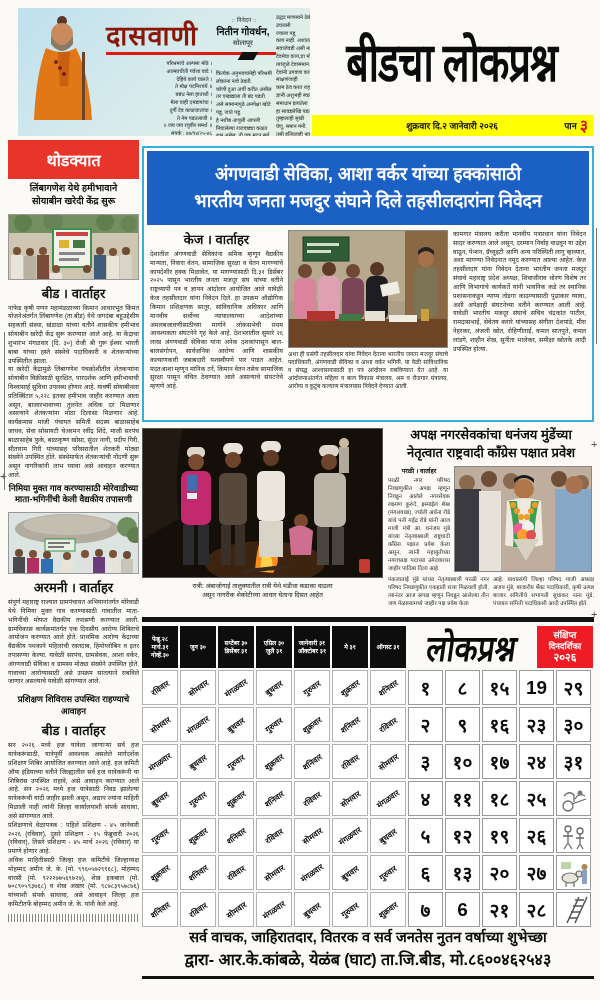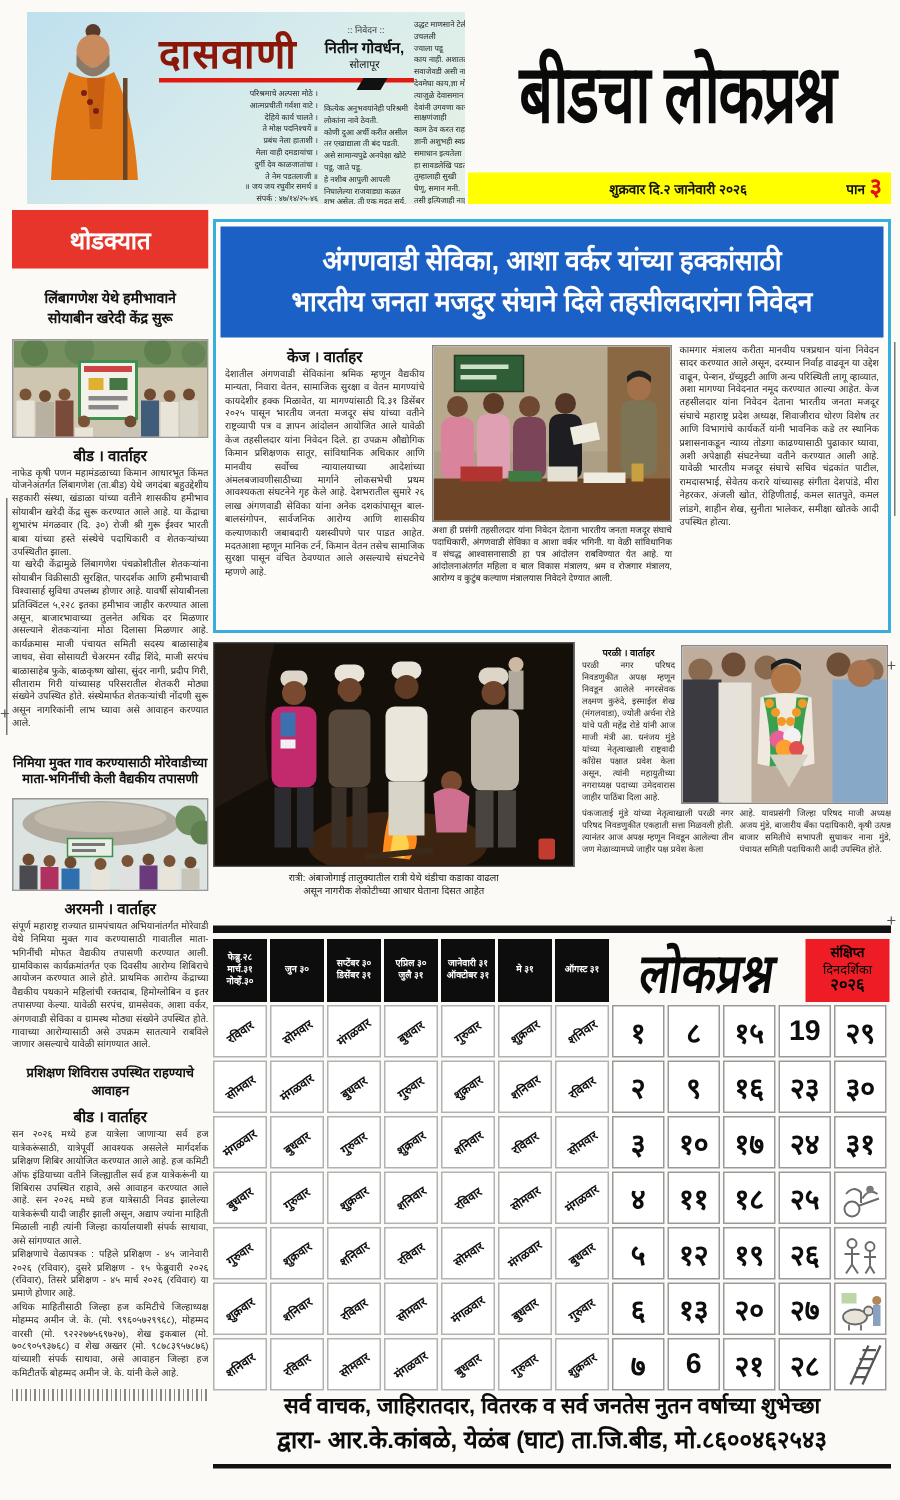--- a/index.html
+++ b/index.html
@@ -27,23 +27,23 @@
   .masthead-title { font-size:43px; font-weight:900; color:#0a0a0a; white-space:nowrap; transform:scaleX(.92) scaleY(1.25); letter-spacing:-1px; }
 
   .datebar { left:312px; top:115px; width:282px; height:21px; background:#ffff00; display:flex; align-items:center; }
   .datebar-date { flex:1; text-align:center; font-size:9px; font-weight:700; color:#111; padding-left:28px; }
   .datebar-page { font-size:9px; font-weight:700; color:#111; margin-right:3px; }
   .datebar-num { font-size:16px; font-weight:800; color:#e01212; margin-right:6px; line-height:1; }
 
   
   .leftcol { left:8px; top:140px; width:131px; height:834px; overflow:hidden; }
   .brief-header { height:39px; background:#e8352b; color:#fff; font-size:16px; font-weight:800; display:flex; align-items:center; justify-content:center; }
-  .subhead { font-size:9.5px; font-weight:800; text-align:center; line-height:1.35; margin-top:15px; color:#111; }
+  .subhead { font-size:9.5px; font-weight:800; text-align:center; line-height:1.35; margin-top:3px; color:#111; }
   .subhead.small { font-size:8.6px; }
-  .dateline { font-size:10px; font-weight:800; text-align:center; margin:4px 0 2px; color:#111; }
+  .dateline { font-size:13px; font-weight:800; text-align:center; margin:4px 0 2px; color:#111; }
   .bodytext { font-size:6.3px; line-height:1.4; text-align:justify; color:#262626; }
   .lphoto { margin-top:6px; border:1px solid #999; background:#ccc; overflow:hidden; }
   .endbar { height:8px; margin-top:5px; background:repeating-linear-gradient(90deg,#6a6a6a 0 1px,transparent 1px 3px); opacity:.8; }
 
   
   .main-article { left:142px; top:146px; width:452px; height:276px; border:2px solid #37aede; background:#fdfcf9; }
   .main-headline { margin:3px; height:74px; background:#1b60c4; color:#fff; display:flex; flex-direction:column; align-items:center; justify-content:center; text-align:center; }
   .main-headline div { font-size:17.5px; font-weight:800; line-height:1.55; transform:scaleY(1.05); }
   .main-body { display:flex; gap:5px; padding:2px 6px 4px; height:188px; overflow:hidden; }
   .mcol { flex:1; }
@@ -69,23 +69,23 @@
 
   
   .black-bar { left:142px; top:617px; width:452px; height:5px; background:#121212; }
 
   
   .calendar { left:142px; top:626px; width:452px; }
   #cal-months { display:grid; grid-template-columns:repeat(7,36px) 127px 56px; gap:2px; height:42px; }
   .month-box { background:#0d0d0d; color:#fff; font-size:6.1px; font-weight:700; display:flex; align-items:center; justify-content:center; text-align:center; line-height:1.35; }
   .cal-logo { display:flex; align-items:center; justify-content:center; }
   .cal-logo span { font-size:30px; font-weight:900; color:#0a0a0a; transform:skewX(-8deg) scaleY(1.2); white-space:nowrap; }
-  .cal-badge { background:#ee1c24; color:#000000; display:flex; flex-direction:column; align-items:center; justify-content:center; line-height:1.2; }
+  .cal-badge { background:#ee1c24; color:#ffffff; display:flex; flex-direction:column; align-items:center; justify-content:center; line-height:1.2; }
   .cal-badge .b1 { font-size:9px; font-weight:800; }
-  .cal-badge .b2 { font-size:8.5px; font-weight:400; }
+  .cal-badge .b2 { font-size:8.5px; font-weight:700; }
   .cal-badge .b3 { font-size:11px; font-weight:800; }
   .cal-row { display:grid; grid-template-columns:repeat(7,36px) repeat(5,35px); gap:2px; height:35px; margin-top:2px; }
   .day-cell { background:#fff; border:1px solid #b2b2b2; display:flex; align-items:center; justify-content:center; overflow:hidden; }
   .day-cell span { transform:rotate(-35deg); font-size:8px; font-weight:700; white-space:nowrap; color:#111; }
   .date-cell { background:#fff; border:1px solid #999; display:flex; align-items:center; justify-content:center; font-size:19px; font-weight:800; color:#0d0d0d; }
   .img-cell svg { width:30px; height:30px; }
 
   
   .colophon { left:142px; top:926px; width:452px; text-align:center; color:#0c0c0c; }
   .colophon .l1 { font-size:14.5px; font-weight:800; }
@@ -345,20 +345,24 @@
         <rect x="216" y="130" width="11" height="14" rx="2" fill="#c23b2e"></rect>
       </svg>
     </div>
     <div class="ccaption">
       <div>रात्री: अंबाजोगाई तालुक्यातील रात्री येथे थंडीचा कडाका वाढला</div>
       <div>असून नागरीक शेकोटीच्या आधार घेताना दिसत आहेत</div>
     </div>
   </div>
 
   <div class="abs article2">
+    <div class="a2-headline">
+      <div>अपक्ष नगरसेवकांचा धनंजय मुंडेंच्या</div>
+      <div>नेतृत्वात राष्ट्रवादी काँग्रेस पक्षात प्रवेश</div>
+    </div>
     <div class="a2-body">
       <div class="a2-left">
         <div class="dateline" style="margin-top:0;font-size:6.3px">परळी । वार्ताहर</div>
         <div class="bodytext">परळी नगर परिषद निवडणुकीत अपक्ष म्हणून निवडून आलेले नगरसेवक लक्ष्मण कुरुंदे, इस्माईल शेख (मंगलवाडा), ज्योती अर्चना रोडे यांचे पती महेंद्र रोडे यांनी आज माजी मंत्री आ. धनंजय मुंडे यांच्या नेतृत्वाखाली राष्ट्रवादी काँग्रेस पक्षात प्रवेश केला असून, त्यांनी महायुतीच्या नगराध्यक्ष पदाच्या उमेदवारास जाहीर पाठिंबा दिला आहे.</div>
       </div>
       <div class="a2-photo">
         <svg width="138" height="106" viewBox="0 0 138 106" preserveAspectRatio="none">
           <rect width="138" height="106" fill="#bfae9e"></rect>
           <circle cx="12" cy="16" r="8" fill="#8a6a4e"></circle>
             <circle cx="34" cy="12" r="8" fill="#6e4e36"></circle>

